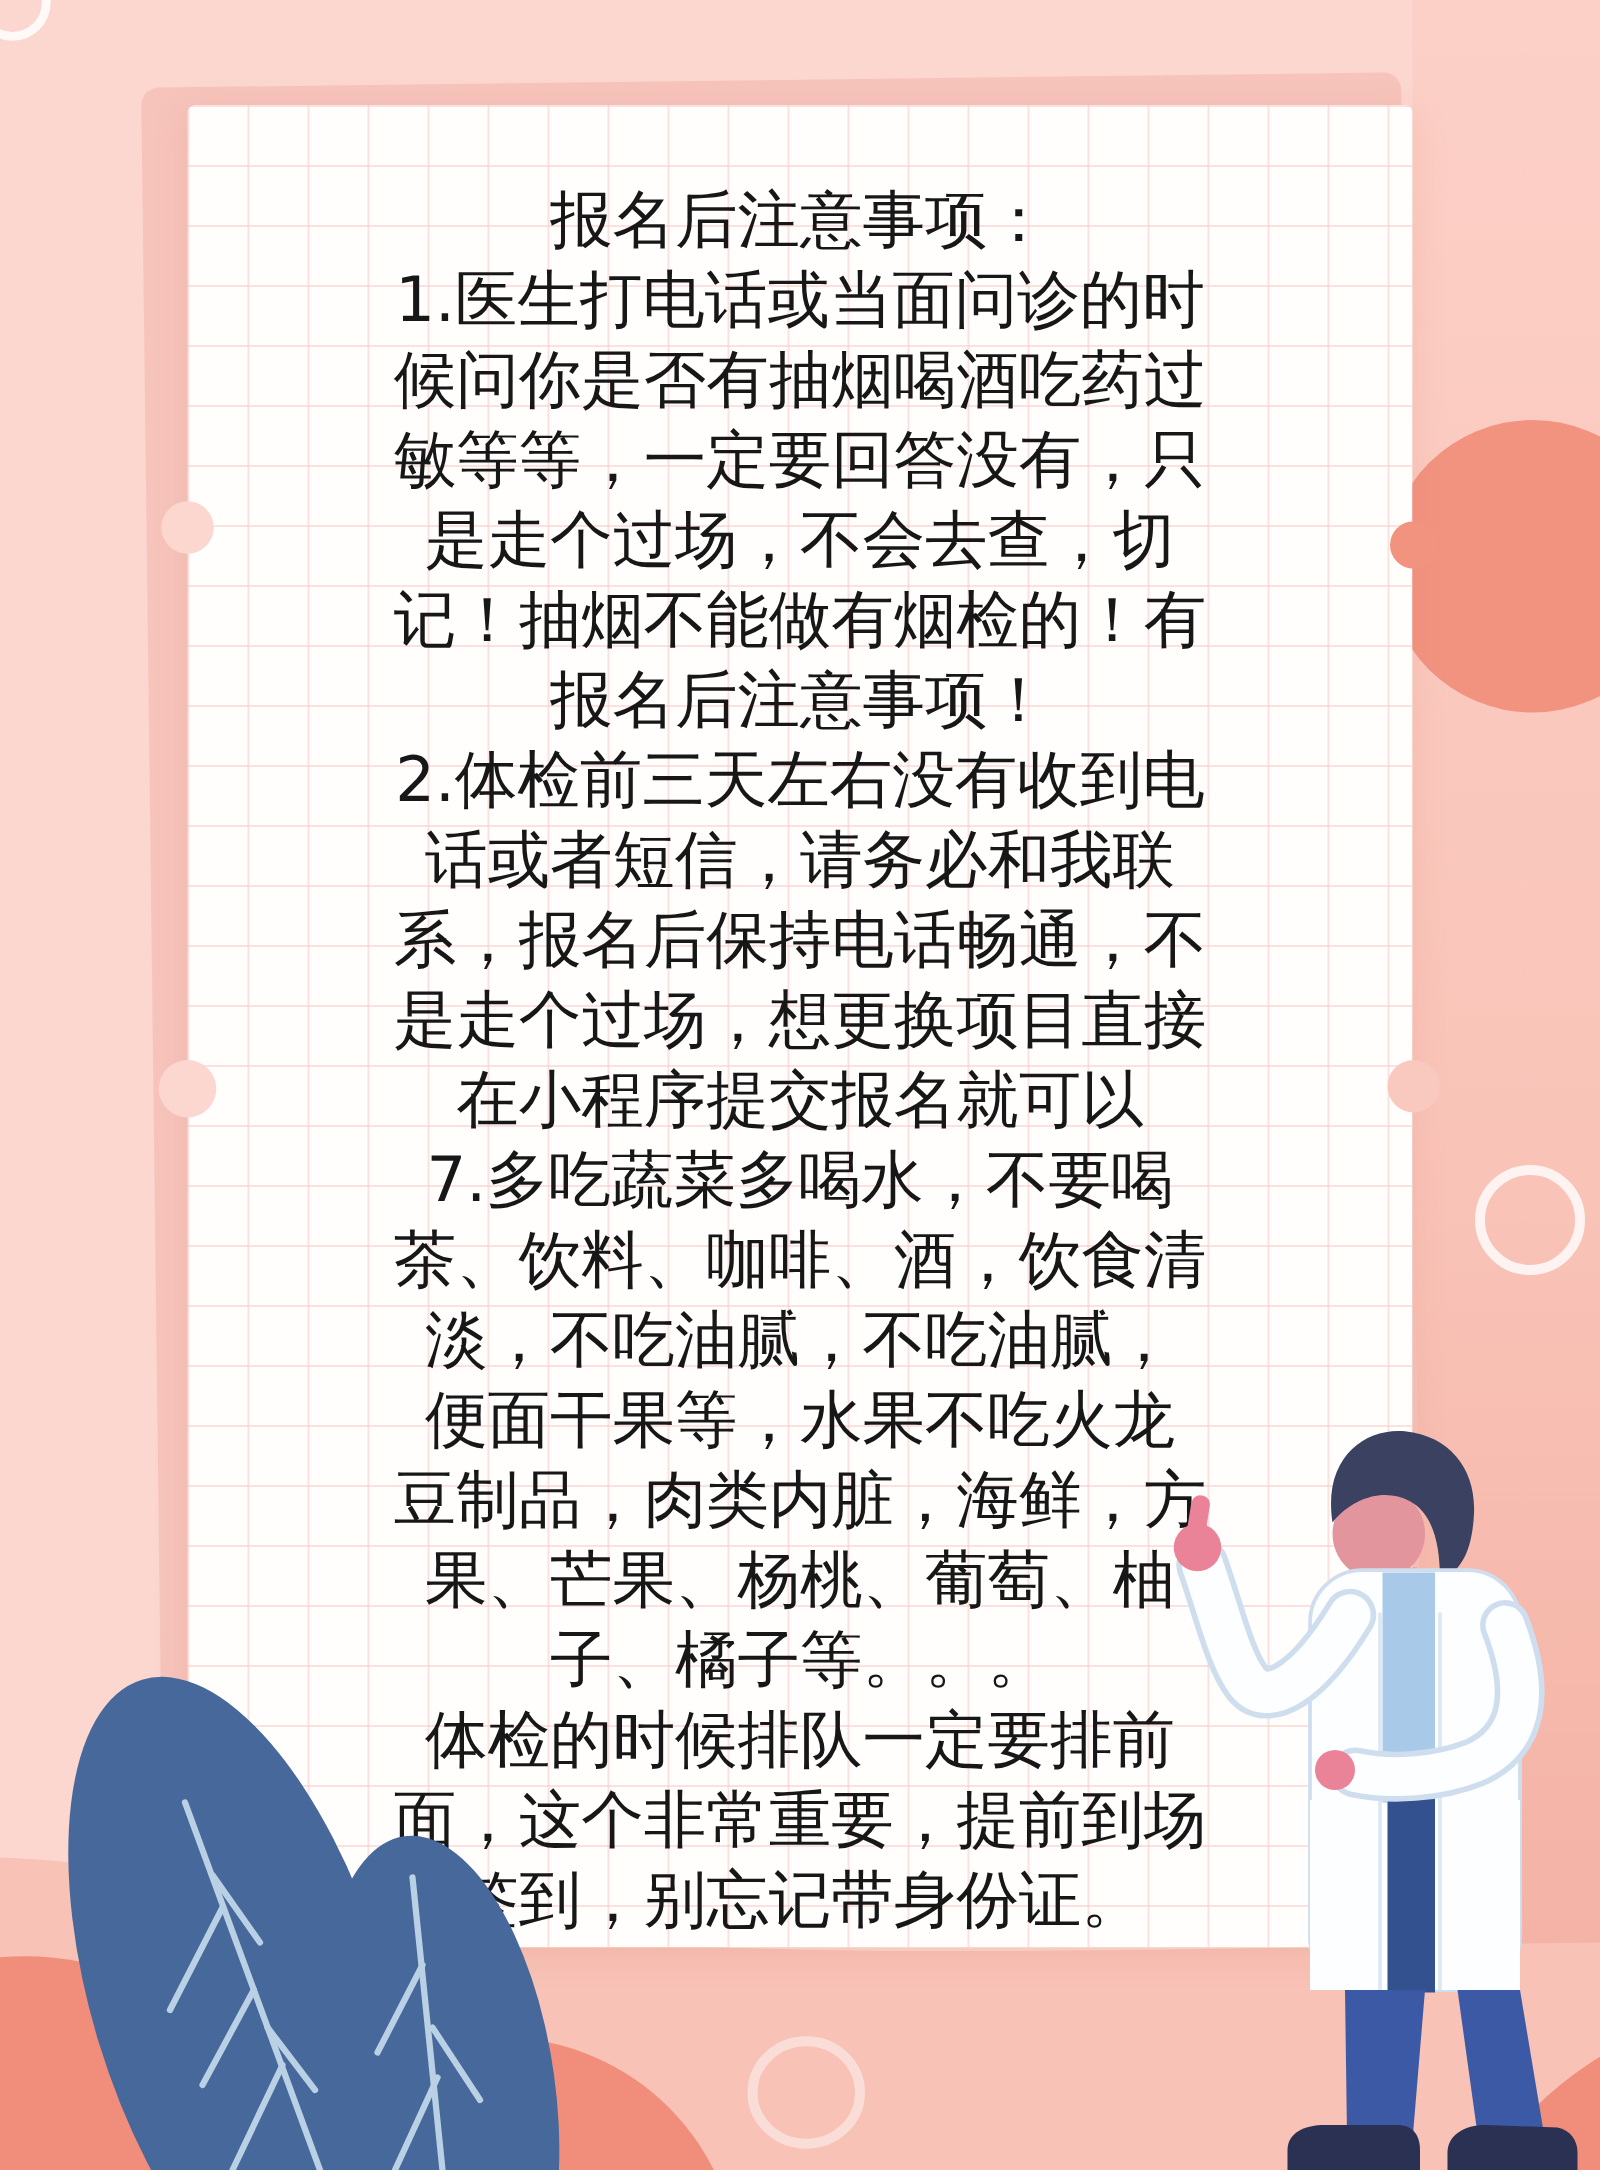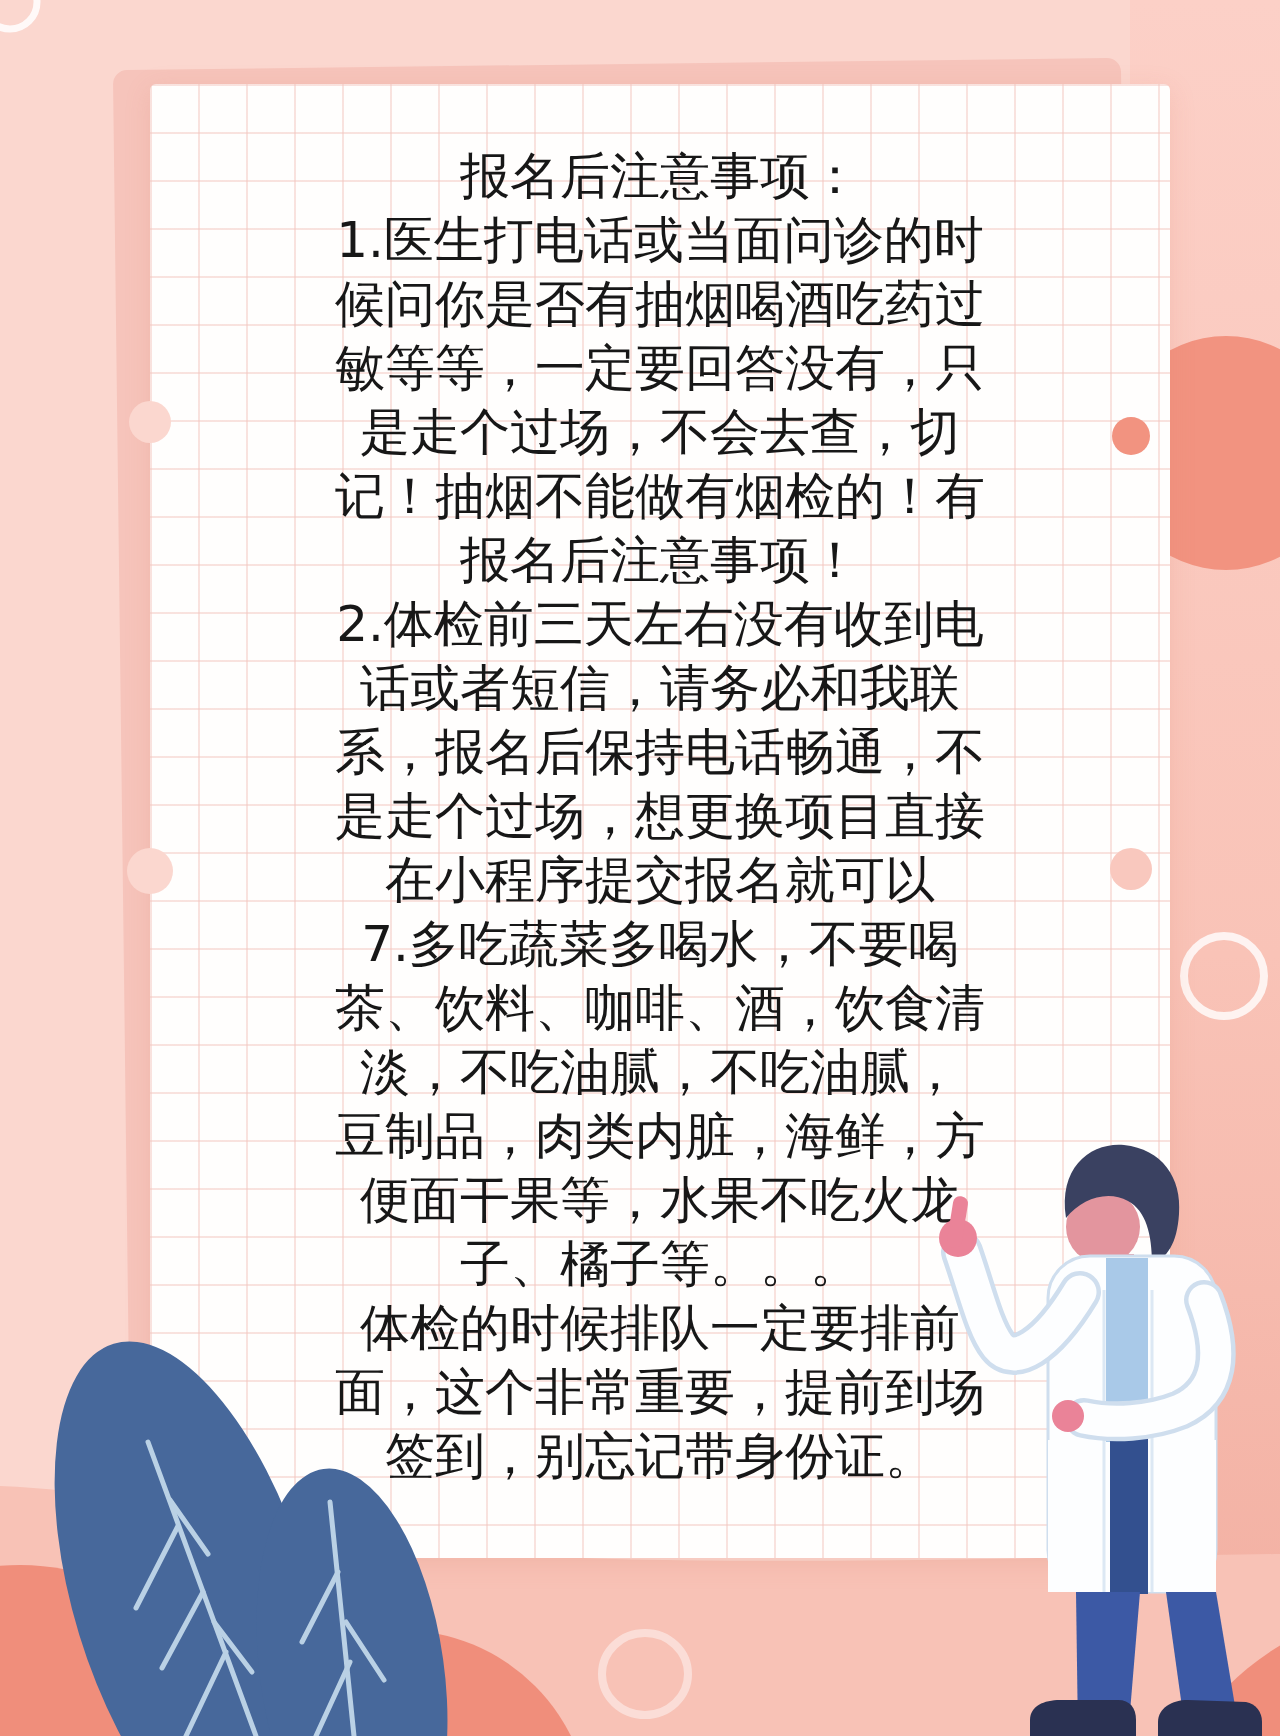--- a/index.html
+++ b/index.html
@@ -19,21 +19,20 @@
     background:#f6c4bb;border-radius:14px;transform:rotate(-0.7deg);
   }
   .card{
     position:absolute;left:150px;top:84px;width:980px;height:1474px;
     background:#fffefd;border-radius:6px;
     background-image:
       linear-gradient(rgba(243,198,192,0.5) 2px, transparent 2px),
       linear-gradient(90deg, rgba(243,198,192,0.5) 2px, transparent 2px);
     background-size:48px 48px;
     box-shadow:0 6px 26px rgba(214,120,100,0.18);
-    padding-left:40px;
   }
   .text-block{
     position:absolute;left:10px;right:10px;top:60px;
     text-align:center;color:#171717;
     font-size:50px;line-height:64px;font-weight:400;
     letter-spacing:0px;white-space:nowrap;
   }
   .line{height:64px;}
 </style>
 </head>
@@ -72,22 +71,23 @@
           <div class="line">记！抽烟不能做有烟检的！有</div>
           <div class="line">报名后注意事项！</div>
           <div class="line">2.体检前三天左右没有收到电</div>
           <div class="line">话或者短信，请务必和我联</div>
           <div class="line">系，报名后保持电话畅通，不</div>
           <div class="line">是走个过场，想更换项目直接</div>
           <div class="line">在小程序提交报名就可以</div>
           <div class="line">7.多吃蔬菜多喝水，不要喝</div>
           <div class="line">茶、饮料、咖啡、酒，饮食清</div>
           <div class="line">淡，不吃油腻，不吃油腻，</div>
+          <div class="line">便面干果等，水果不吃火龙</div>
           <div class="line">豆制品，肉类内脏，海鲜，方</div>
-          <div class="line">便面干果等，水果不吃火龙</div>
+          <div class="line">果、芒果、杨桃、葡萄、柚</div>
           <div class="line">子、橘子等。。。</div>
           <div class="line">体检的时候排队一定要排前</div>
           <div class="line">面，这个非常重要，提前到场</div>
           <div class="line">签到，别忘记带身份证。</div>
         </div>
     </div>
   </div>
 
   <svg class="layer" viewBox="0 0 1280 1736" aria-hidden="true">
 

